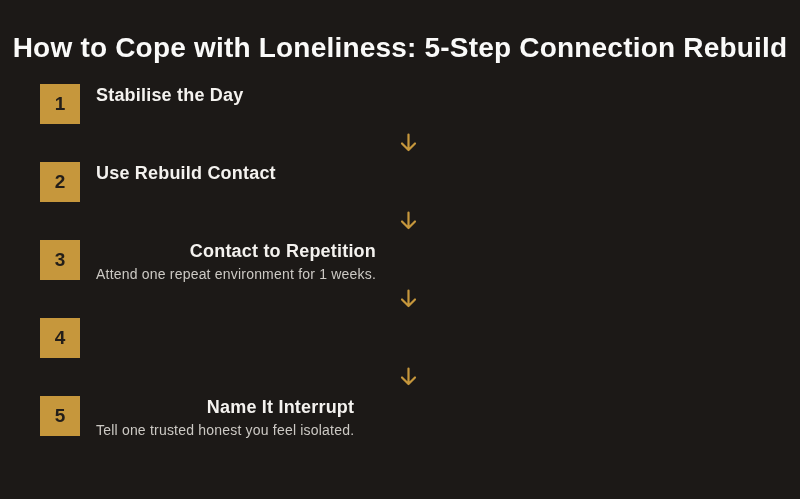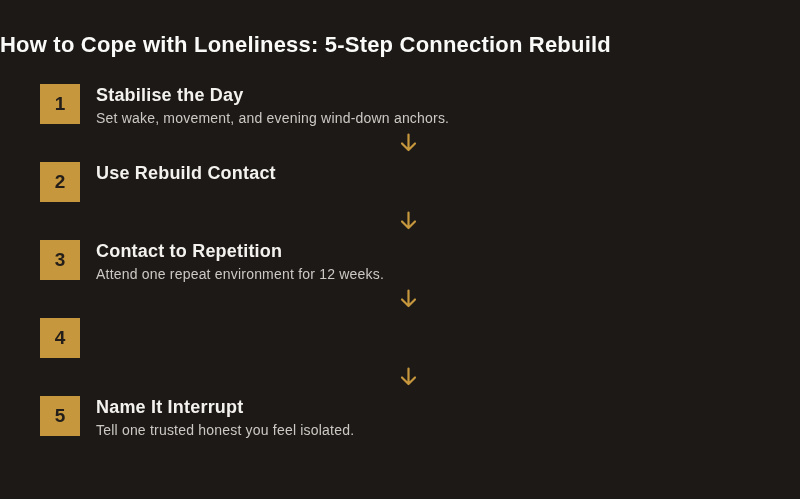--- a/index.html
+++ b/index.html
@@ -22,21 +22,22 @@
     position: relative;
     width: 800px;
     height: 499px;
     background: var(--bg);
   }
   .main-title {
     position: absolute;
     top: 32px;
     left: 0;
     right: 0;
-    font-size: 22px;
+    text-align: center;
+    font-size: 28px;
     font-weight: 700;
     letter-spacing: 0.2px;
     color: var(--title-color);
   }
   .content {
     position: absolute;
     left: 40px;
     top: 84px;
     width: 736px;
   }
@@ -60,20 +61,21 @@
   .step-text {
     margin-left: 16px;
     padding-top: 1px;
   }
   .step-title {
     font-size: 18px;
     font-weight: 700;
     line-height: 20px;
     color: var(--step-title-color);
     letter-spacing: 0.2px;
+    text-align: right;
   }
   .step-desc {
     margin-top: 5px;
     font-size: 14px;
     line-height: 17px;
     color: var(--desc-color);
     letter-spacing: 0.2px;
   }
   .arrow-row {
     height: 38px;
@@ -91,21 +93,20 @@
   <div class="main-title">How to Cope with Loneliness: 5-Step Connection Rebuild</div>
 
   <div class="content">
 
     <div class="step">
       <div class="badge">
         <span>1</span>
       </div>
       <div class="step-text">
         <div class="step-title">Stabilise the Day</div>
-        <div class="step-desc">Set wake, movement, and evening wind-down anchors.</div>
       </div>
     </div>
 
     <div class="arrow-row">
       <span class="arrow-icon">
         <svg width="17" height="20" viewBox="0 0 17 20" fill="none" stroke="#C6973C" stroke-width="2.2" stroke-linecap="round" stroke-linejoin="round">
           <path d="M8.5 1.5 V16.5 M2 10.5 L8.5 17 L15 10.5"></path>
         </svg>
       </span>
     </div>
@@ -126,21 +127,21 @@
         </svg>
       </span>
     </div>
 
     <div class="step">
       <div class="badge">
         <span>3</span>
       </div>
       <div class="step-text">
         <div class="step-title">Contact to Repetition</div>
-        <div class="step-desc">Attend one repeat environment for 12 weeks.</div>
+        <div class="step-desc">Attend one repeat environment for 1 weeks.</div>
       </div>
     </div>
 
     <div class="arrow-row">
       <span class="arrow-icon">
         <svg width="17" height="20" viewBox="0 0 17 20" fill="none" stroke="#C6973C" stroke-width="2.2" stroke-linecap="round" stroke-linejoin="round">
           <path d="M8.5 1.5 V16.5 M2 10.5 L8.5 17 L15 10.5"></path>
         </svg>
       </span>
     </div>

